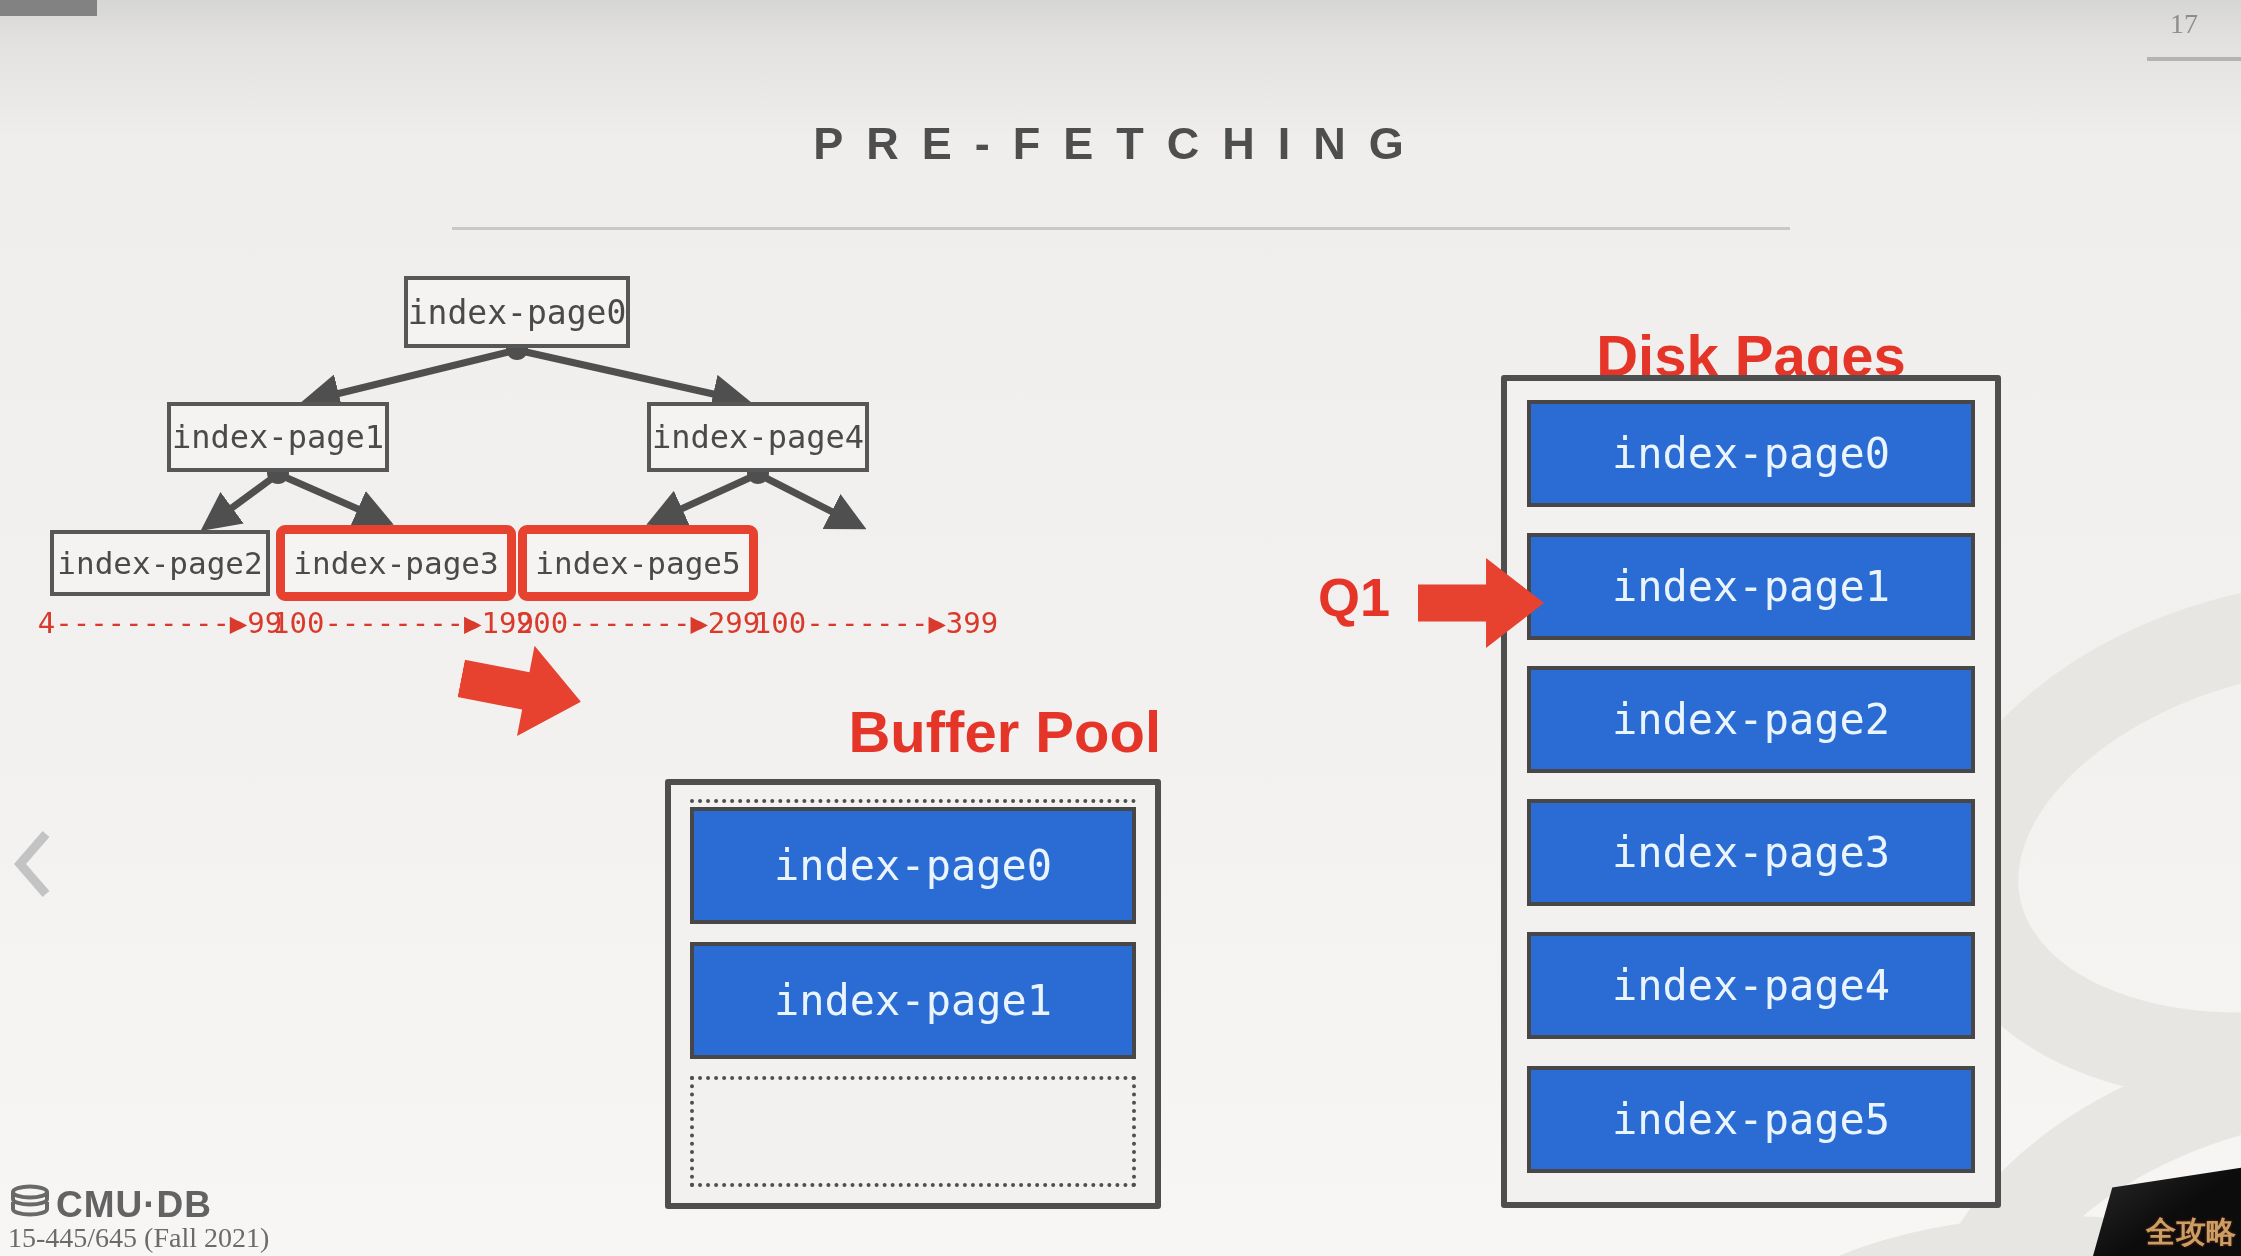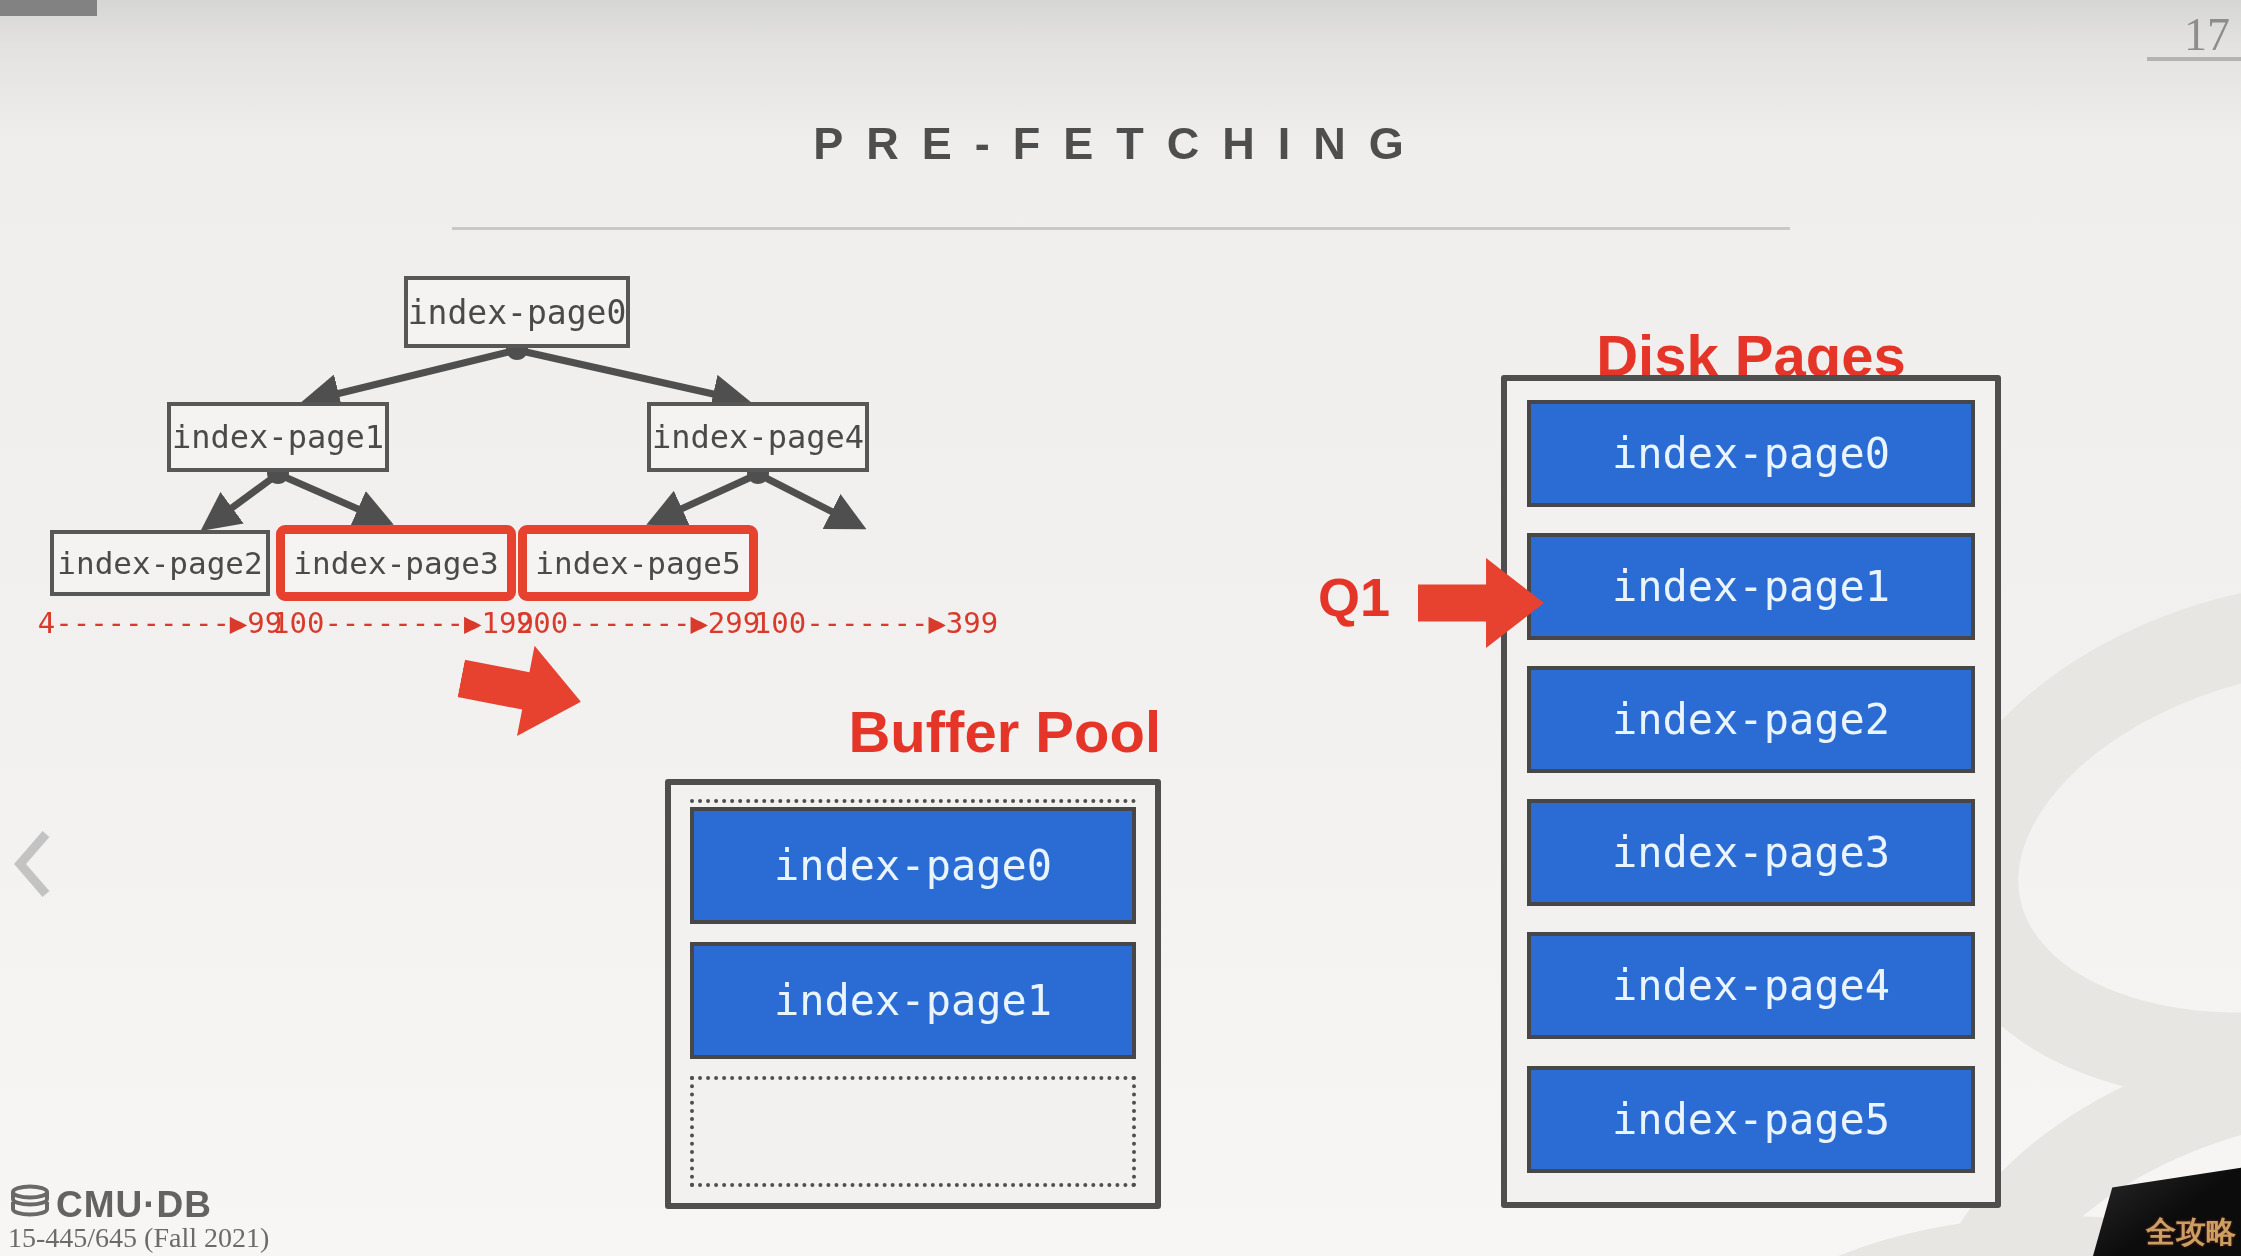--- a/index.html
+++ b/index.html
@@ -6,22 +6,22 @@
   .slide{
     position:relative;width:2241px;height:1256px;overflow:hidden;
     background:linear-gradient(180deg,#d6d6d5 0px,#e3e2e1 45px,#efeeec 140px,#f2f1ef 720px,#f7f6f5 1256px);
     font-family:"Liberation Sans",sans-serif;
   }
   
   .bg-watermark{position:absolute;inset:0;z-index:0;pointer-events:none;}
   
   .top-tab{position:absolute;left:0;top:0;width:97px;height:16px;background:#828282;z-index:5;}
   
-  .page-num{position:absolute;left:2170px;top:8px;width:60px;text-align:right;
-    font-family:"Liberation Serif",serif;font-size:46px;color:#8d8d8d;z-index:5;}
+  .page-num{position:absolute;left:2170px;top:8px;width:60px;text-align:left;
+    font-family:"Liberation Serif",serif;font-size:28px;color:#8d8d8d;z-index:5;}
   .page-num-line{position:absolute;left:2147px;top:57px;width:94px;height:4px;background:#b3b3b2;z-index:5;}
   
   .title{position:absolute;left:560px;top:118px;width:1120px;text-align:center;
     font-size:45px;font-weight:bold;letter-spacing:23px;color:#4e4e4e;z-index:2;}
   .title-rule{position:absolute;left:452px;top:227px;width:1338px;height:3px;background:#c9c8c7;z-index:2;}
   
   .node{position:absolute;display:flex;align-items:center;justify-content:center;box-sizing:border-box;
     background:#f4f3f1;border:4px solid #575757;color:#4a4a4a;
     font-family:"DejaVu Sans Mono","Liberation Mono",monospace;font-size:31px;white-space:nowrap;z-index:3;}
   .node.hl{border:9px solid #e74130;border-radius:9px;background:#f5f4f2;}

